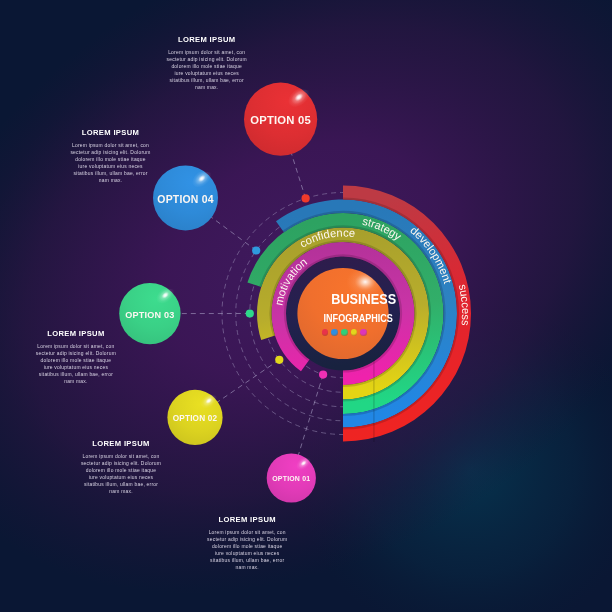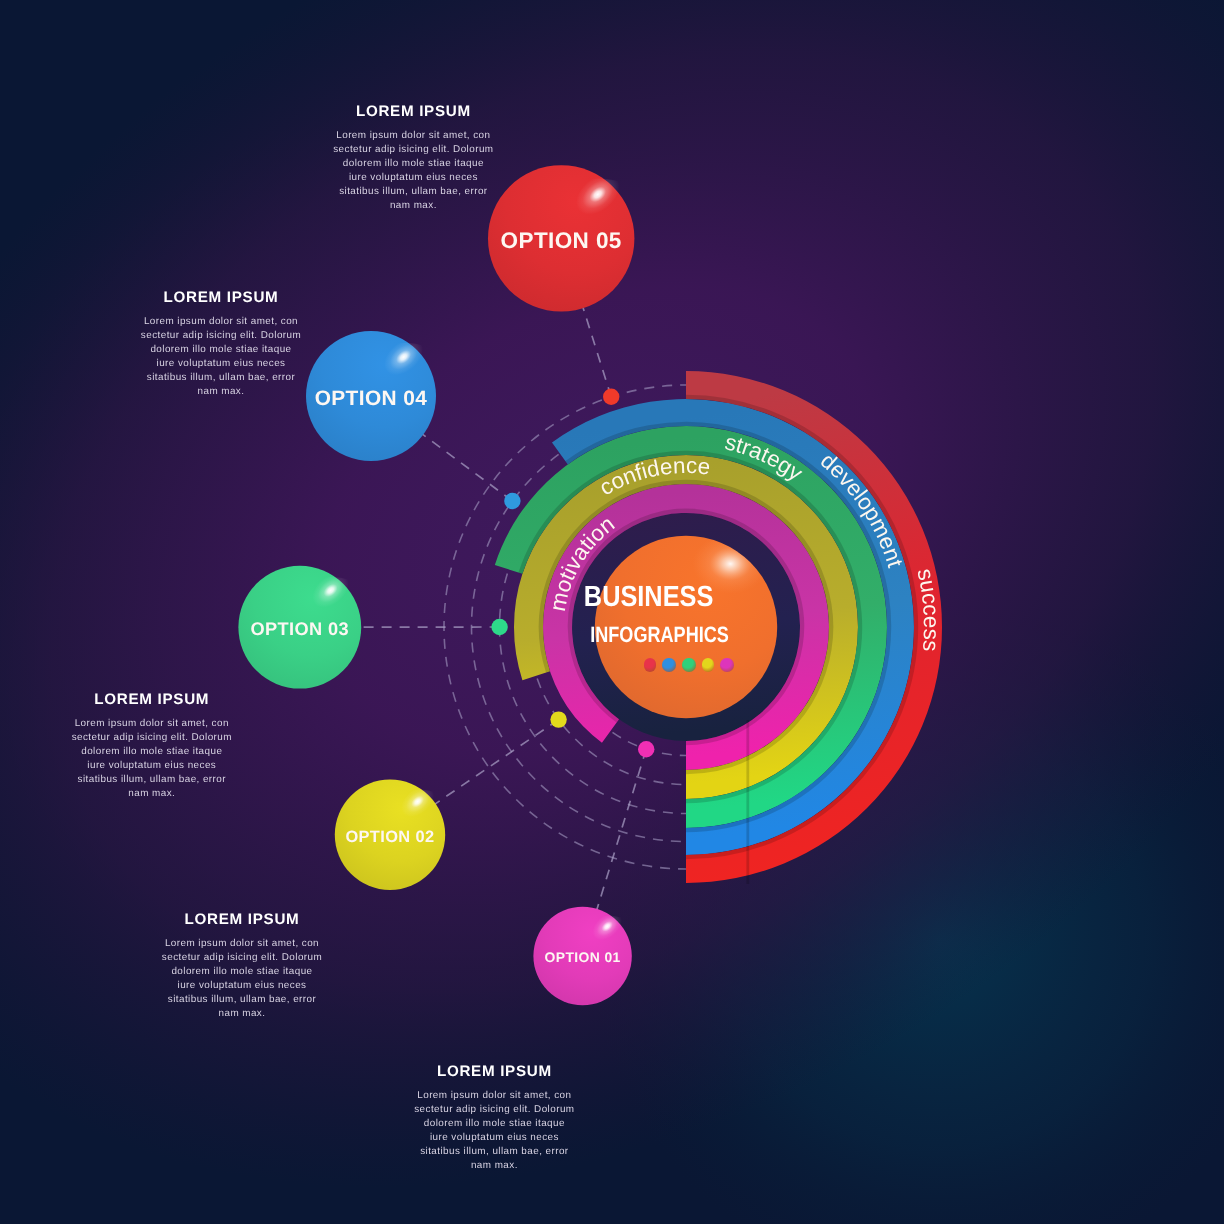--- a/index.html
+++ b/index.html
@@ -2,25 +2,25 @@
 <html><head>
 <meta charset="utf-8">
 <title>Business Infographics</title>
 <style>
   html,body{margin:0;padding:0;background:#08162f;}
   #stage{position:relative;width:612px;height:612px;overflow:hidden;
          font-family:"Liberation Sans",sans-serif;}
   .bg{position:absolute;inset:0;}
   svg{display:block;}
   .txtblk{position:absolute;text-align:center;color:#e9e6f2;width:84px;}
-  .txtblk .ttl{font-weight:bold;letter-spacing:.35px;font-size:7.6px;color:#fff;line-height:8px;margin-top:16px;}
+  .txtblk .ttl{font-weight:bold;letter-spacing:.35px;font-size:7.6px;color:#fff;line-height:8px;}
   .txtblk .bdy{font-size:4.95px;letter-spacing:0.22px;line-height:7.0px;color:#d9d4e4;margin-top:5.0px;}
   .optlabel{font-family:"Liberation Sans",sans-serif;fill:#fdf7f2;font-weight:bold;letter-spacing:0.2px;}
   .ringlabel{font-family:"Liberation Sans",sans-serif;font-size:11.2px;fill:#fdf7ef;}
-  .core{position:absolute;left:284.4px;top:293.5px;width:120px;height:60px;text-align:left;}
+  .core{position:absolute;left:284.4px;top:293.5px;width:120px;height:60px;text-align:right;}
   .core-title{font-size:14.6px;font-weight:bold;color:#fff;line-height:10.6px;
               transform:scaleX(0.868);transform-origin:50% 50%;}
   .core-sub{font-size:11.1px;font-weight:bold;color:#fff;line-height:8.1px;margin-top:10.4px;
             transform:scaleX(0.815);transform-origin:50% 50%;}
   .core-dots{display:flex;justify-content:center;gap:3.1px;margin-top:6.6px;}
   .core-dots i{width:6.6px;height:6.6px;border-radius:50%;display:block;}
 </style>
 </head>
 <body>
 

